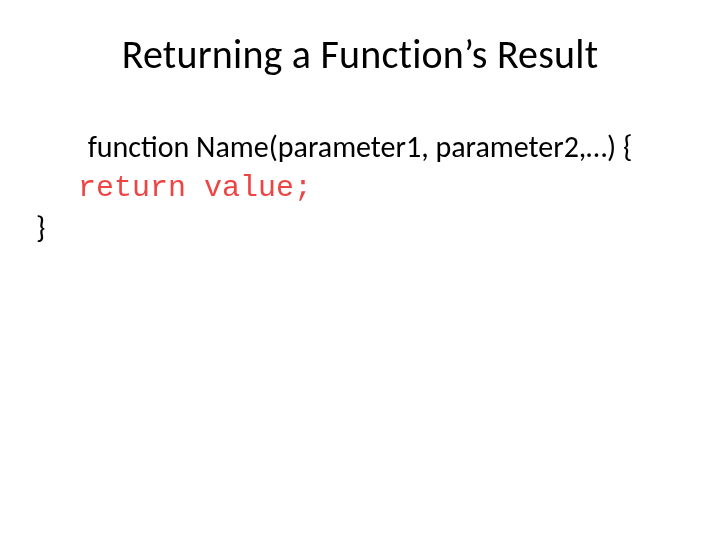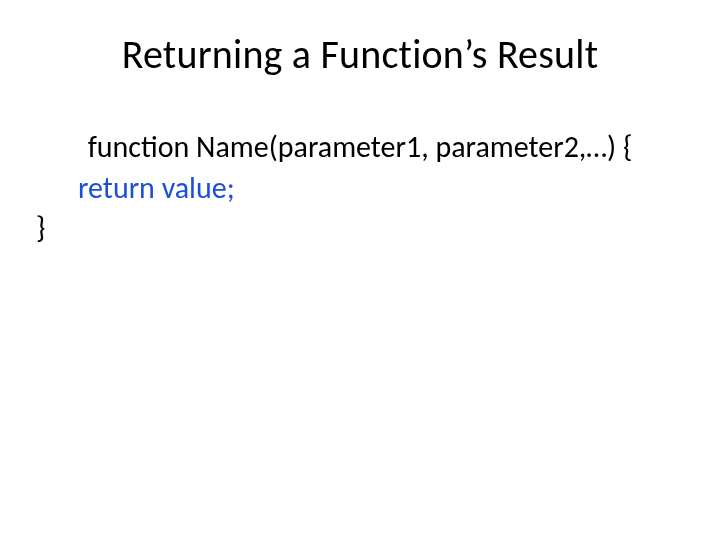--- a/index.html
+++ b/index.html
@@ -34,21 +34,22 @@
       line-height: 1.35;
     }
     .line1 {
       margin-left: 0px;
       text-align: center;
     }
     .indent {
       margin-left: 42px;
     }
     .highlight {
-      color: #1d4ed8;
+      color: #ef4444;
+      font-family: Liberation Mono, monospace;
     }
   </style>
 </head>
 <body>
 
 <div class="slide">
   <h1 class="title">Returning a Function’s Result</h1>
   <div class="content">
     <div class="line1">function Name(parameter1, parameter2,…) {</div>
     <div class="indent highlight">return value;</div>

